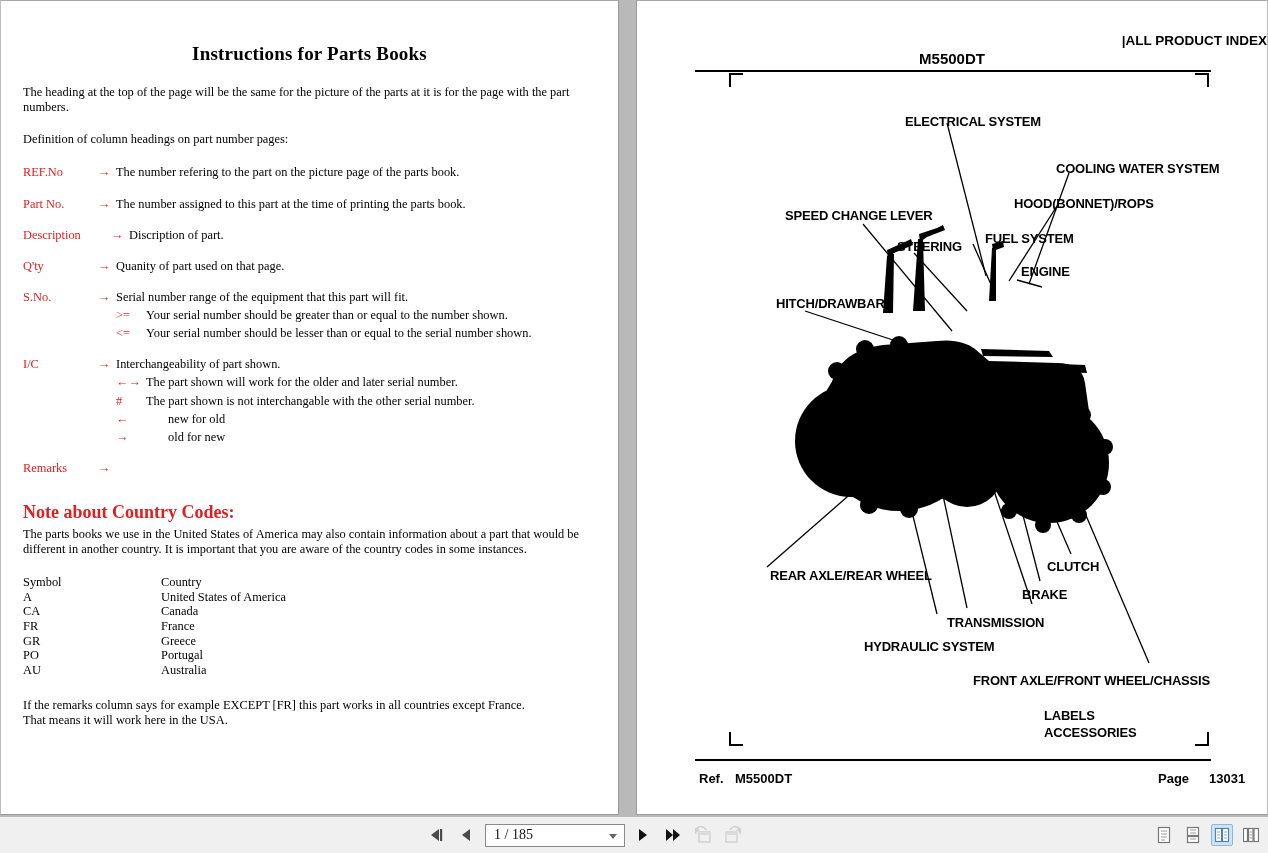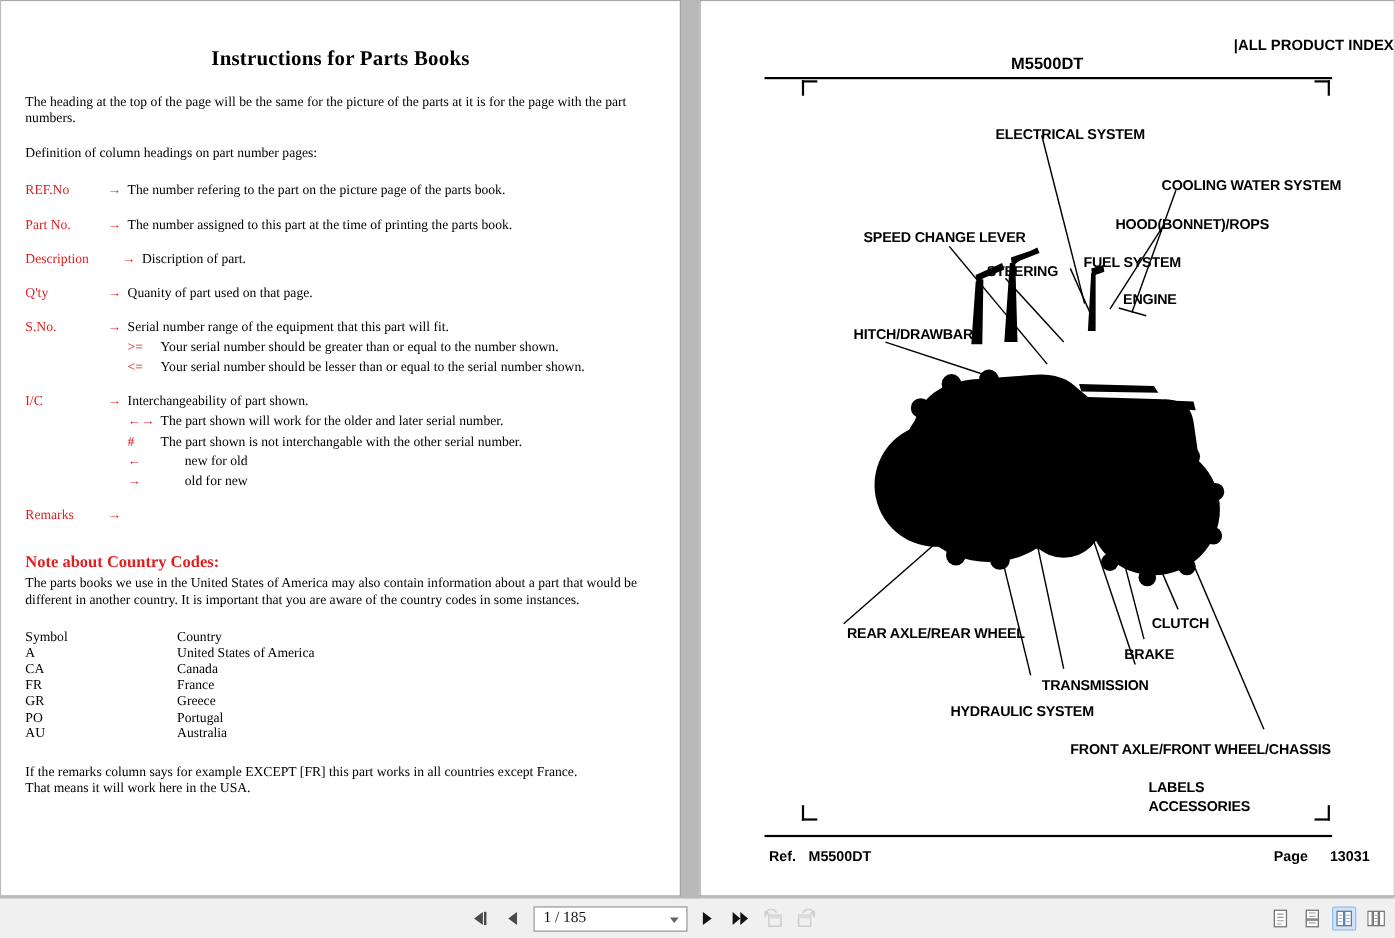--- a/index.html
+++ b/index.html
@@ -34,21 +34,21 @@
   .defrow { display:flex; align-items:flex-start; margin-top:16px; }
   .defterm { color:#e02020; width:75px; flex:0 0 75px; white-space:nowrap; }
   .defterm.wide { width:88px; flex:0 0 88px; }
   .defarrow { color:#e02020; width:18px; flex:0 0 18px; }
   .defdesc { flex:1; }
   .sub { margin-top:3px; display:flex; }
   .subsym { color:#e02020; width:30px; flex:0 0 30px; }
   .subtext { flex:1; }
   .subtext.ind { padding-left:22px; }
 
-  .note-head { color:#e02020; font-weight:bold; font-size:15px; margin-top:26px; }
+  .note-head { color:#e02020; font-weight:bold; font-size:18px; margin-top:26px; }
   .note-body { margin-top:3px; }
 
   .codes { margin-top:18px; }
   .coderow { display:flex; line-height:1.18; }
   .codesym { width:138px; flex:0 0 138px; }
 
   .closing { margin-top:20px; }
 
   
   .idx { position:absolute; inset:0; font-family:"Liberation Sans", sans-serif;

